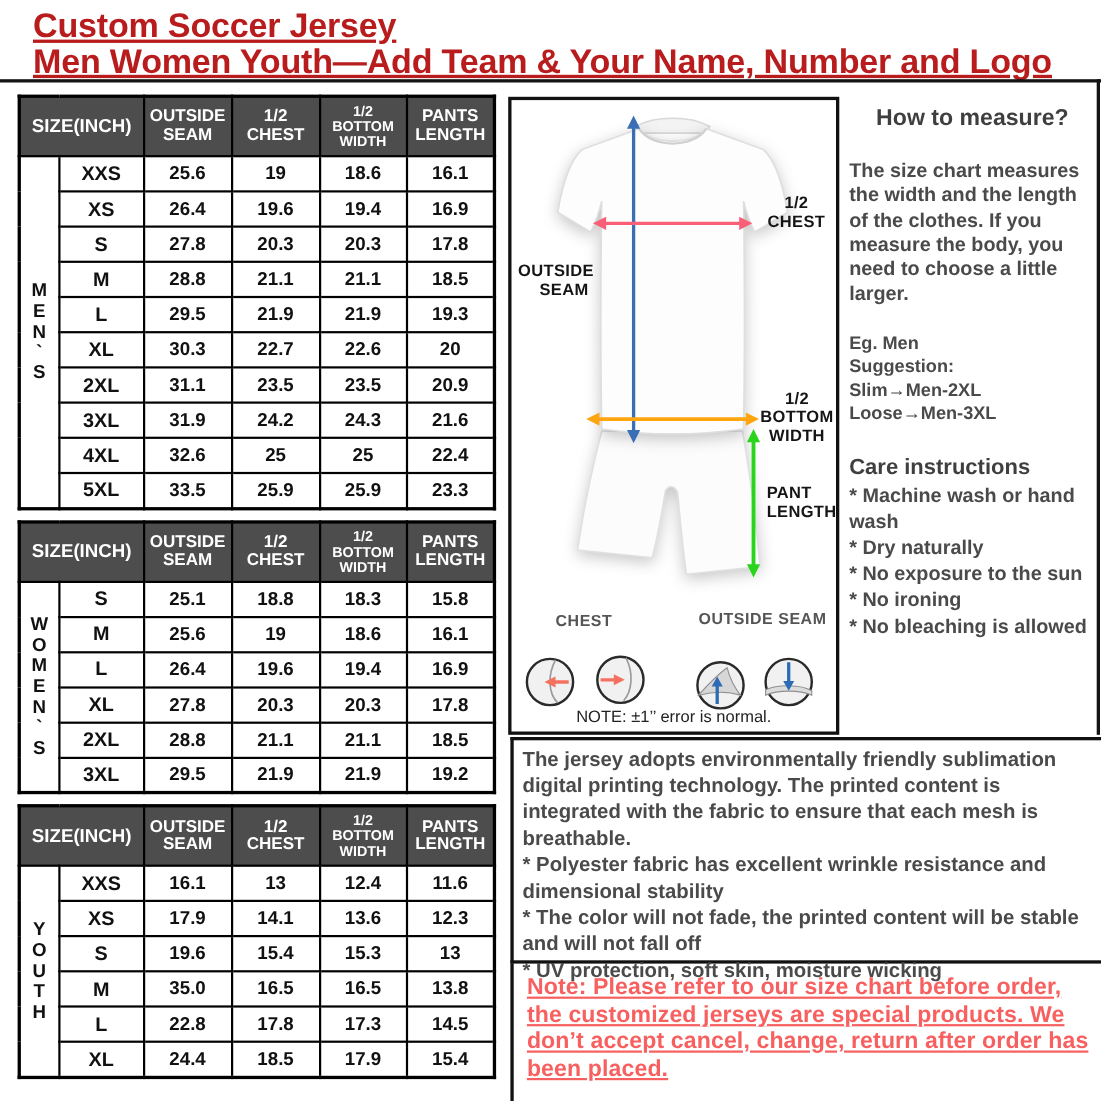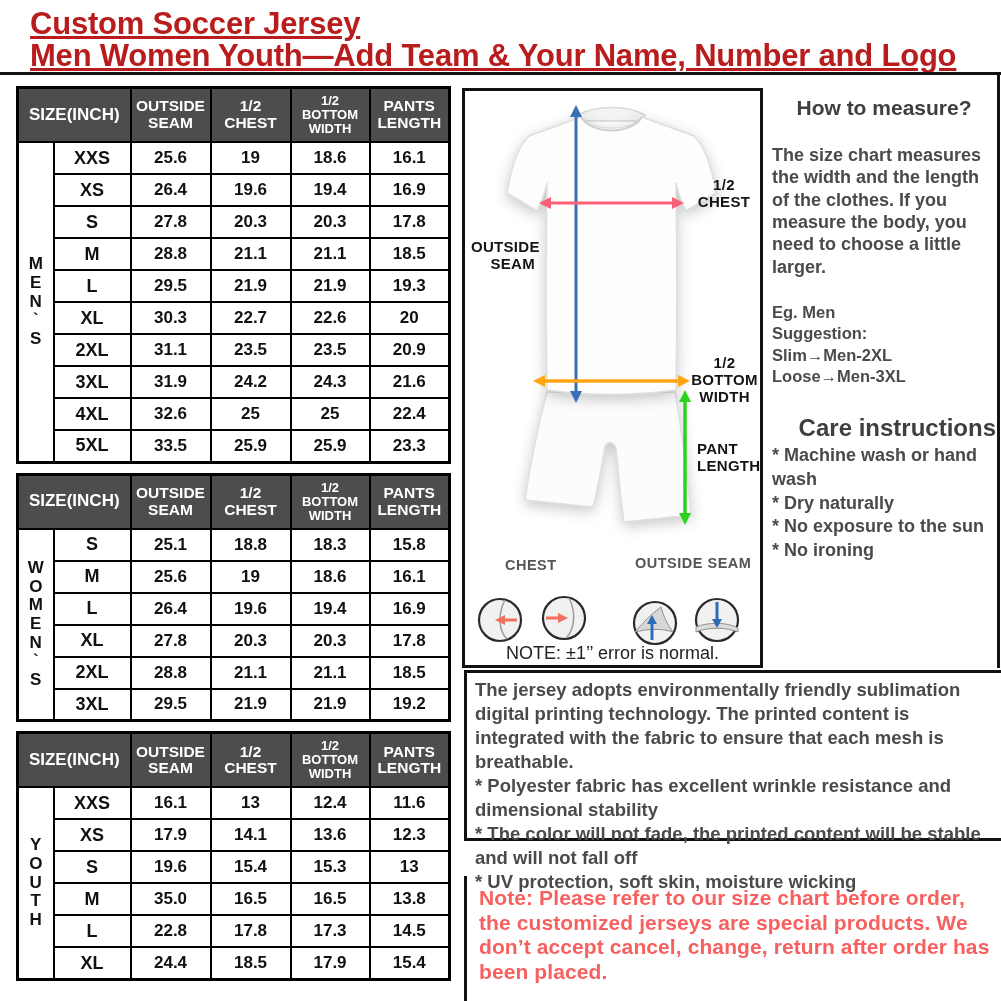--- a/index.html
+++ b/index.html
@@ -34,39 +34,39 @@
                    border:3px solid #111; background:#fff; }
   .diagram-panel svg { position:absolute; left:0; top:0; }
   .garment { filter:drop-shadow(0 4px 7px rgba(0,0,0,.22)); }
   .dlabel { position:absolute; font-size:15px; font-weight:600; color:#151515;
             line-height:1.13; white-space:pre-line; letter-spacing:0.3px; }
   .dlabel.c { text-align:center; }
   .dlabel.r { text-align:right; }
   .blabel { position:absolute; font-size:14.5px; font-weight:700; color:#555;
             letter-spacing:0.5px; }
   .note-line { position:absolute; left:0; top:552px; width:295px; text-align:center;
-               font-size:18px; color:#222; font-weight:400; }
+               font-size:15px; color:#222; font-weight:400; }
 
   
   .right-col { position:absolute; left:772px; top:96px; width:224px; color:#4a4a4a; }
   .htm-heading { font-size:21px; font-weight:700; color:#3f3f3f; text-align:center;
                  margin-bottom:12px; }
   .htm-par { font-size:18px; font-weight:600; line-height:1.24; margin-bottom:24px;margin-top:24px; }
   .eg-line { font-size:16.5px; font-weight:700; line-height:1.3; }
   .care-block { margin-top:26px; }
-  .care-heading { font-size:24px; font-weight:700; color:#3f3f3f; margin-bottom:2px;text-align:right; }
+  .care-heading { font-size:20px; font-weight:700; color:#3f3f3f; margin-bottom:2px; }
   .care-item { font-size:18px; font-weight:600; line-height:1.33; }
 
   
-  .desc-box { position:absolute; left:464px; top:670px; width:537px; height:171px;
+  .desc-box { position:absolute; left:464px; top:670px; width:537px; height:206px;
               border:3px solid #111; border-right:none; padding:5px 8px; }
   .desc-par, .desc-item { font-size:18.5px; font-weight:600; color:#4a4a4a; line-height:1.3; }
   .note-box { position:absolute; left:464px; top:876px; width:537px; height:125px;
               border-left:3px solid #111; padding:10px 6px 0 12px; }
-  .note-text { font-size:21px; font-weight:700; line-height:1.17; letter-spacing:0.1px; }
+  .note-text { font-size:21px; font-weight:700; line-height:1.17; letter-spacing:0.1px;text-decoration:underline; }
 </style>
 </head>
 <body>
 
 <div class="page-header">
   <div class="t1">Custom Soccer Jersey</div>
   <div class="t2">Men Women Youth—Add Team &amp; Your Name, Number and Logo</div>
 </div>
 <div class="top-rule"></div>
 <div class="right-rule"></div>
@@ -411,20 +411,21 @@
       <div class="eg-line">Slim→Men-2XL</div>
       <div class="eg-line">Loose→Men-3XL</div>
     </div>
   <div class="care-block">
     <div class="care-heading">Care instructions</div>
     <div>
         <div class="care-item">* Machine wash or hand wash</div>
         <div class="care-item">* Dry naturally</div>
         <div class="care-item">* No exposure to the sun</div>
         <div class="care-item">* No ironing</div>
+        <div class="care-item">* No bleaching is allowed</div>
       </div>
   </div>
 </div>
 
 <div class="desc-box">
   <div class="desc-par">The jersey adopts environmentally friendly sublimation digital printing technology. The printed content is integrated with the fabric to ensure that each mesh is breathable.</div>
   <div>
       <div class="desc-item">* Polyester fabric has excellent wrinkle resistance and dimensional stability</div>
       <div class="desc-item">* The color will not fade, the printed content will be stable and will not fall off</div>
       <div class="desc-item">* UV protection, soft skin, moisture wicking</div>

